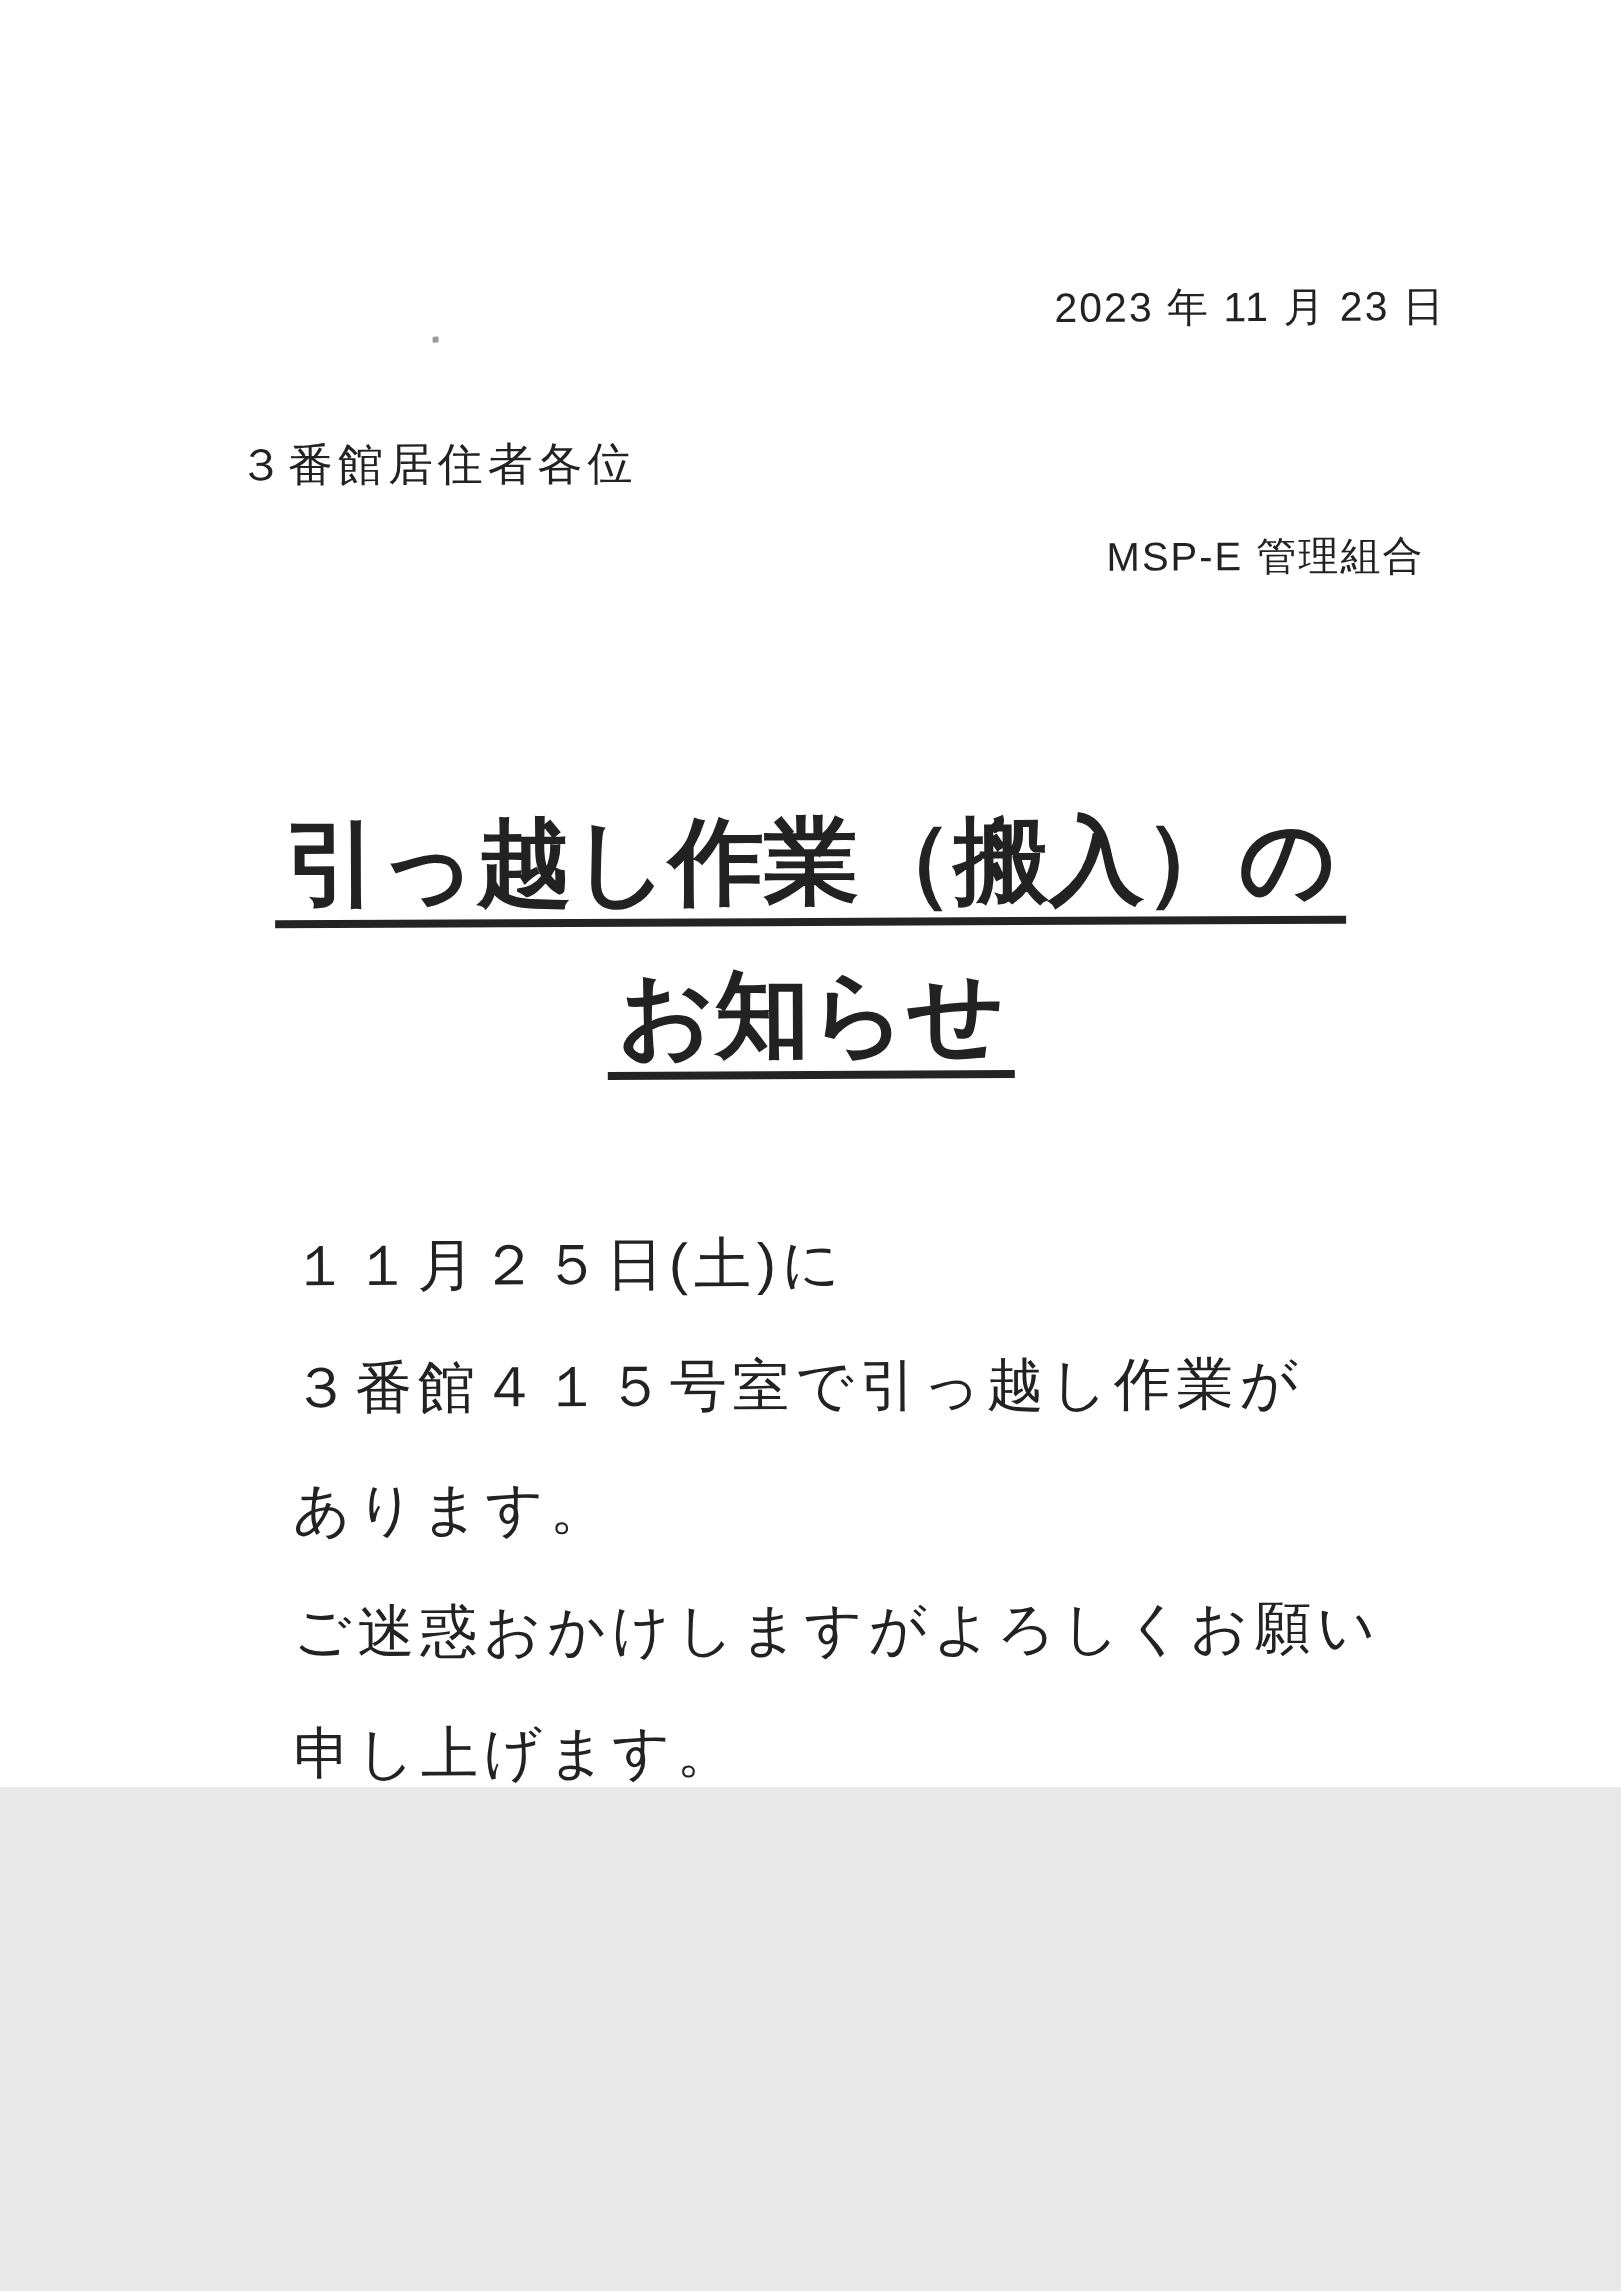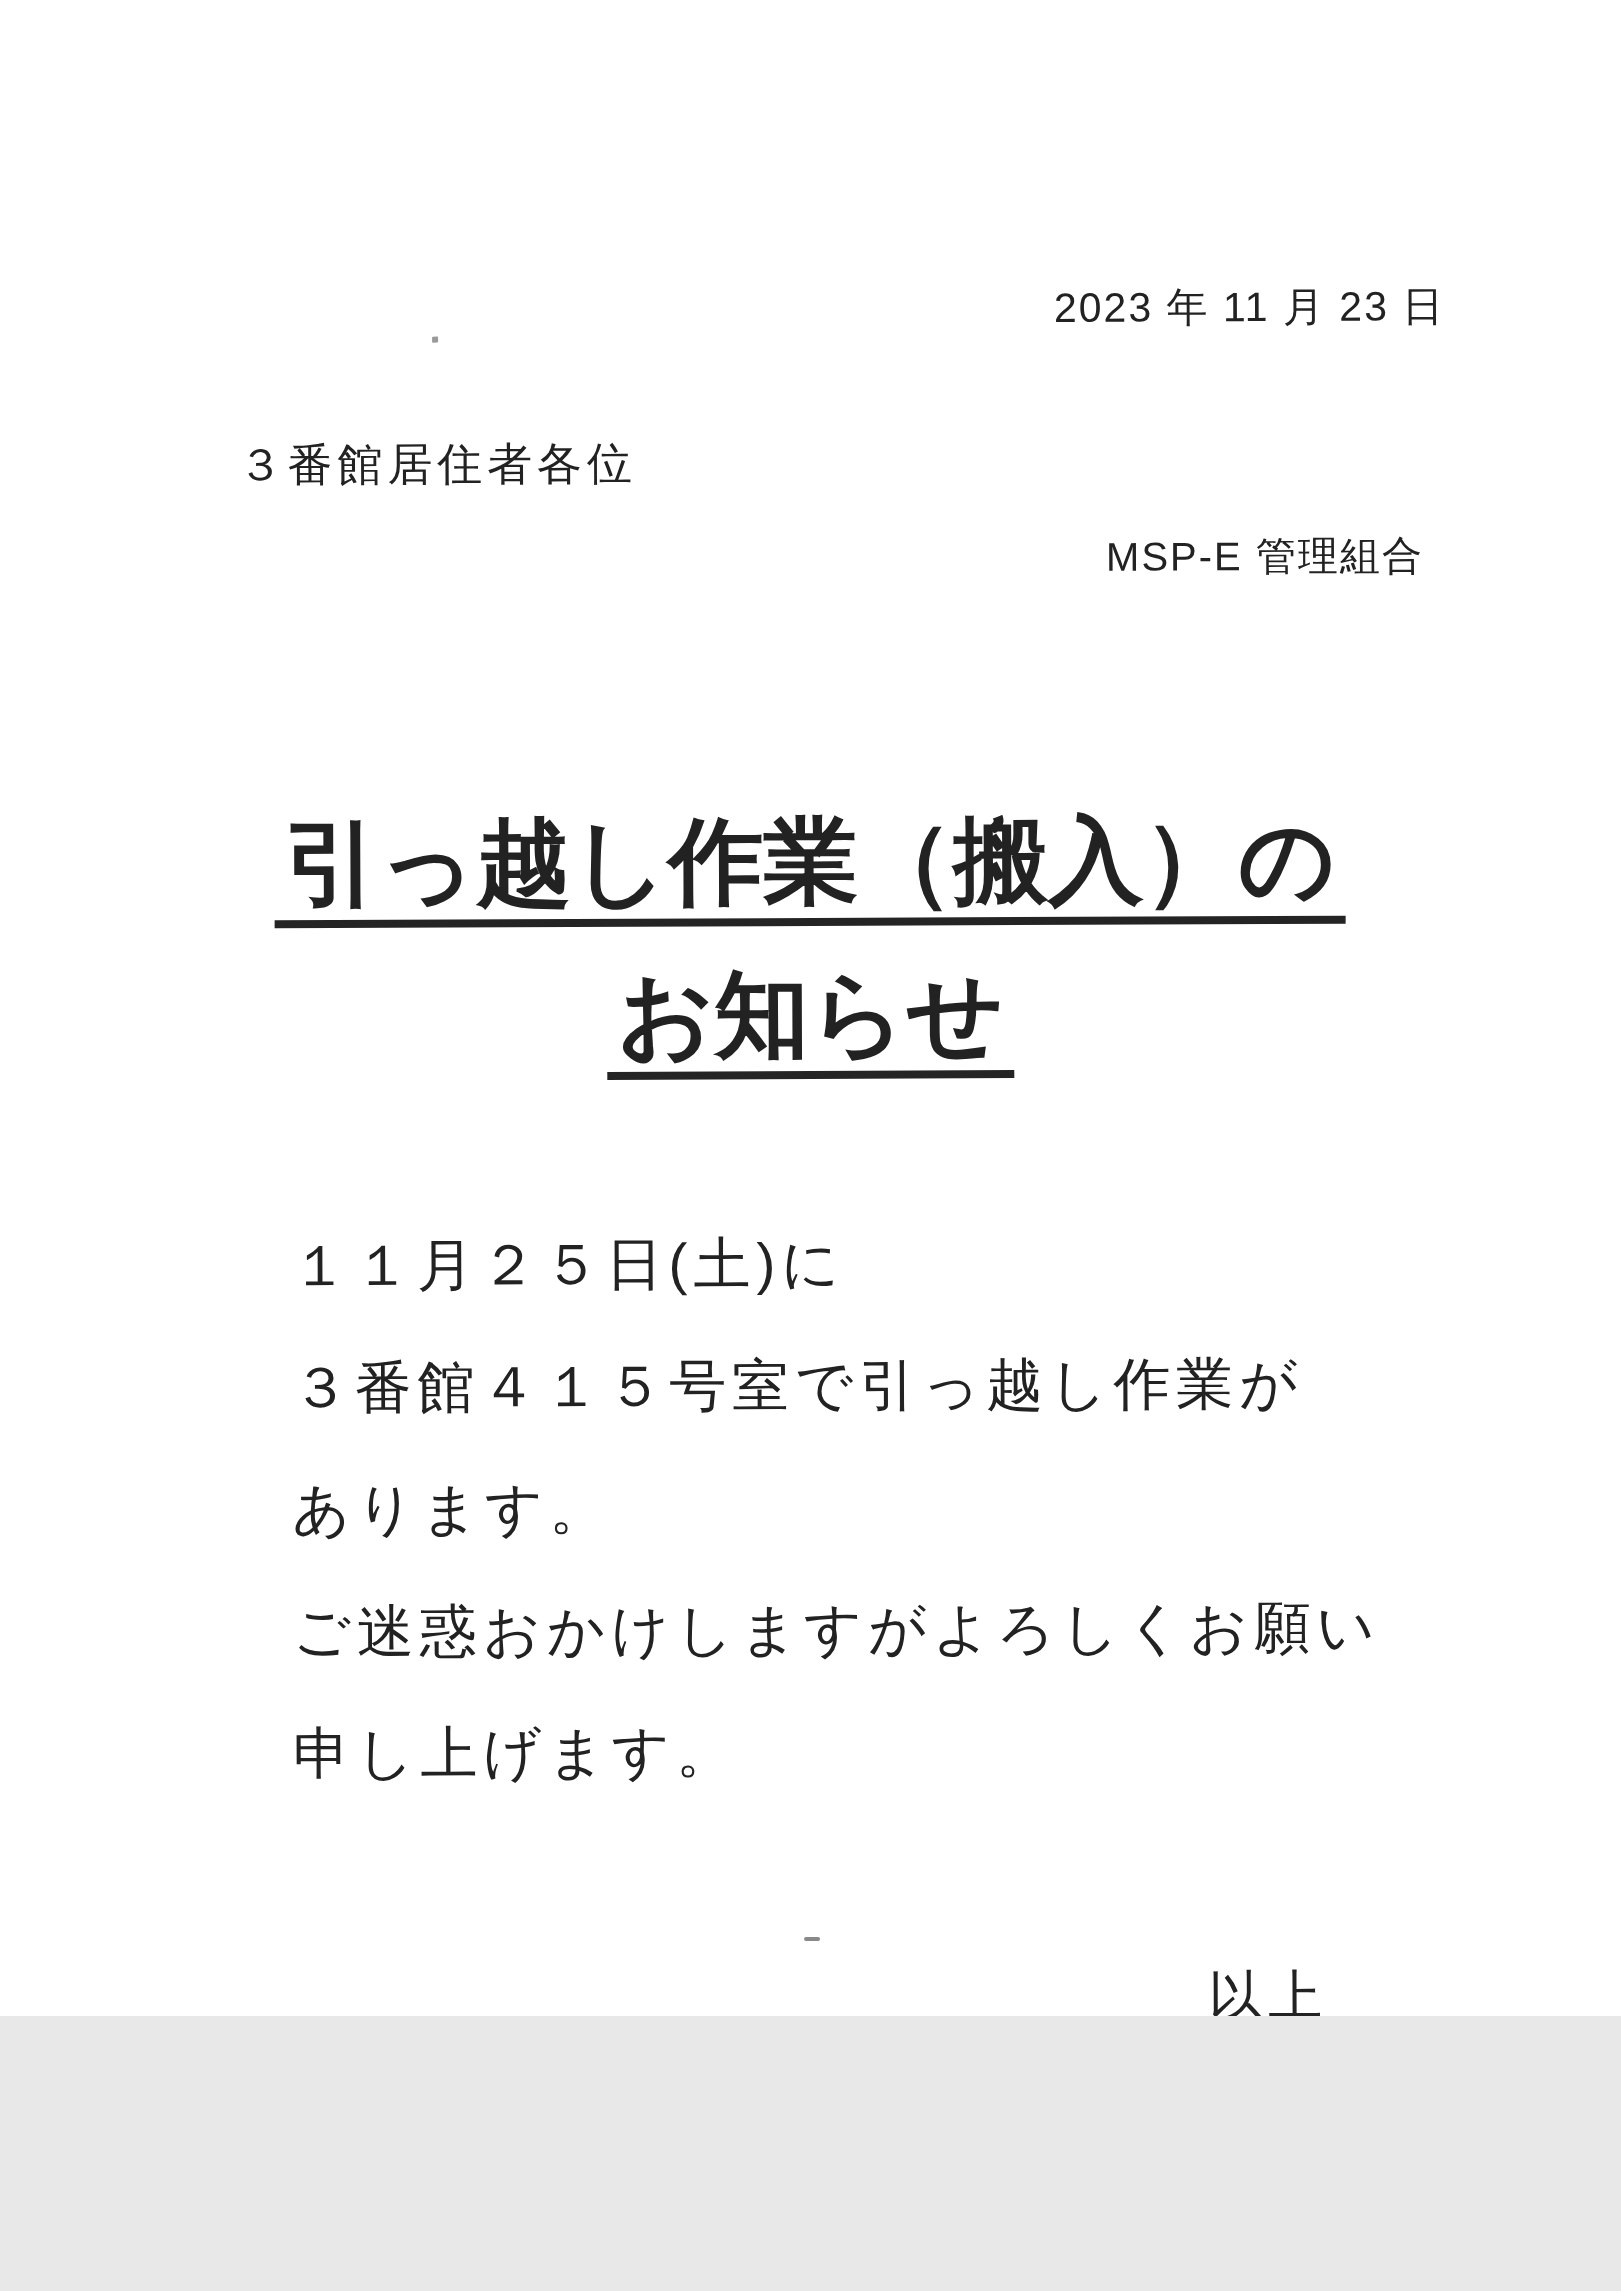--- a/index.html
+++ b/index.html
@@ -3,21 +3,21 @@
 <meta charset="utf-8">
 <style>
   html, body {
     margin: 0;
     padding: 0;
     background: #e8e8e8;
   }
   .page {
     position: relative;
     width: 1621px;
-    height: 2016px;
+    height: 1787px;
     background: #ffffff;
     overflow: hidden;
     font-family: "Liberation Sans", "DejaVu Sans", sans-serif;
     color: #222222;
   }
   .tilt {
     position: absolute;
     left: 0; top: 0; right: 0; bottom: 0;
     transform: rotate(-0.25deg);
     transform-origin: 50% 50%;

